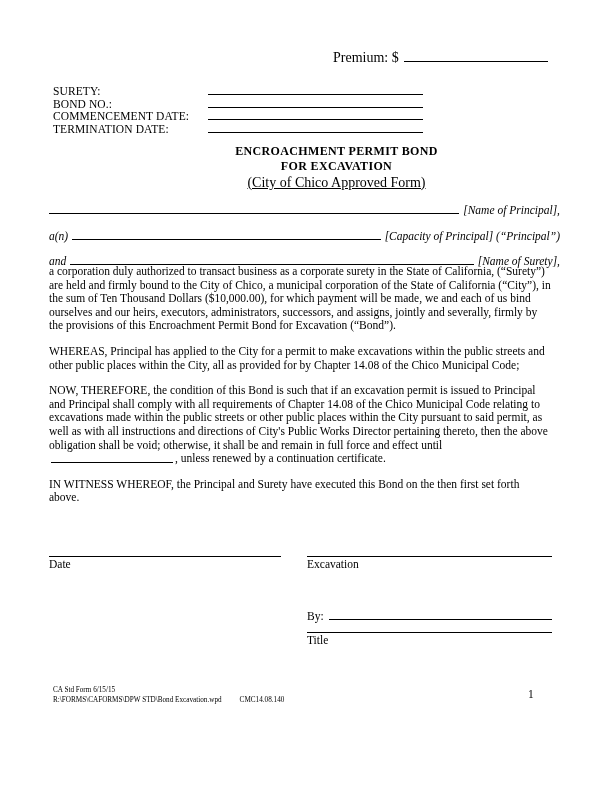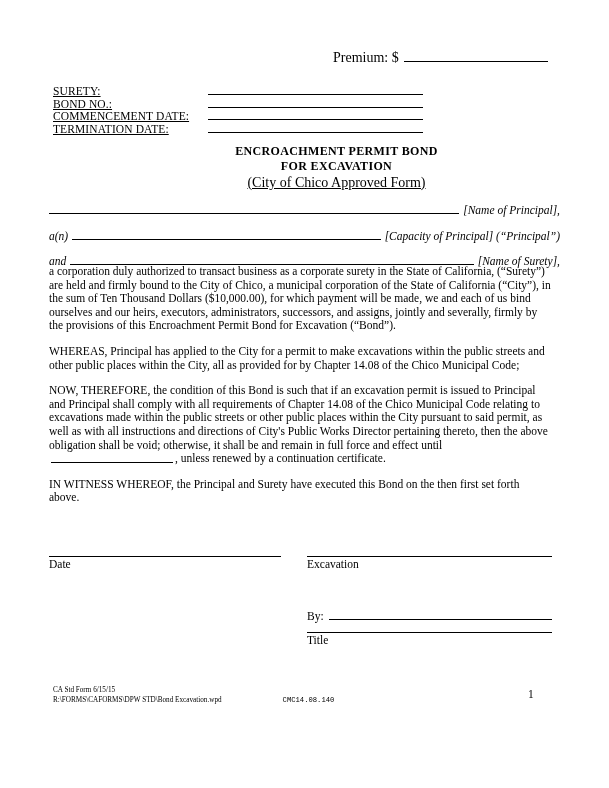--- a/index.html
+++ b/index.html
@@ -52,21 +52,20 @@
   .header-row {
     display: flex;
     align-items: baseline;
     height: 12.6px;
   }
   .header-label {
     width: 155px;
     font-size: 11.5px;
     white-space: nowrap;
     letter-spacing: 0.1px;
-    text-decoration: underline;
   }
   .header-rule {
     flex: 1;
     border-bottom: 1px solid #000;
     height: 10px;
   }
 
   
   .title-block {
     position: absolute;
@@ -185,21 +184,21 @@
     left: 53px;
     top: 686px;
     width: 500px;
     font-size: 7.2px;
     line-height: 9.5px;
   }
   .footer-line2 {
     display: flex;
   }
   .footer-path { white-space: nowrap; }
-  .footer-cmc { margin-left: 61px; white-space: nowrap; font-family: Liberation Mono, monospace; }
+  .footer-cmc { margin-left: 18px; white-space: nowrap; }
 
   .page-number {
     position: absolute;
     left: 528px;
     top: 688px;
     font-size: 11.5px;
   }
 </style>
 </head>
 <body>

